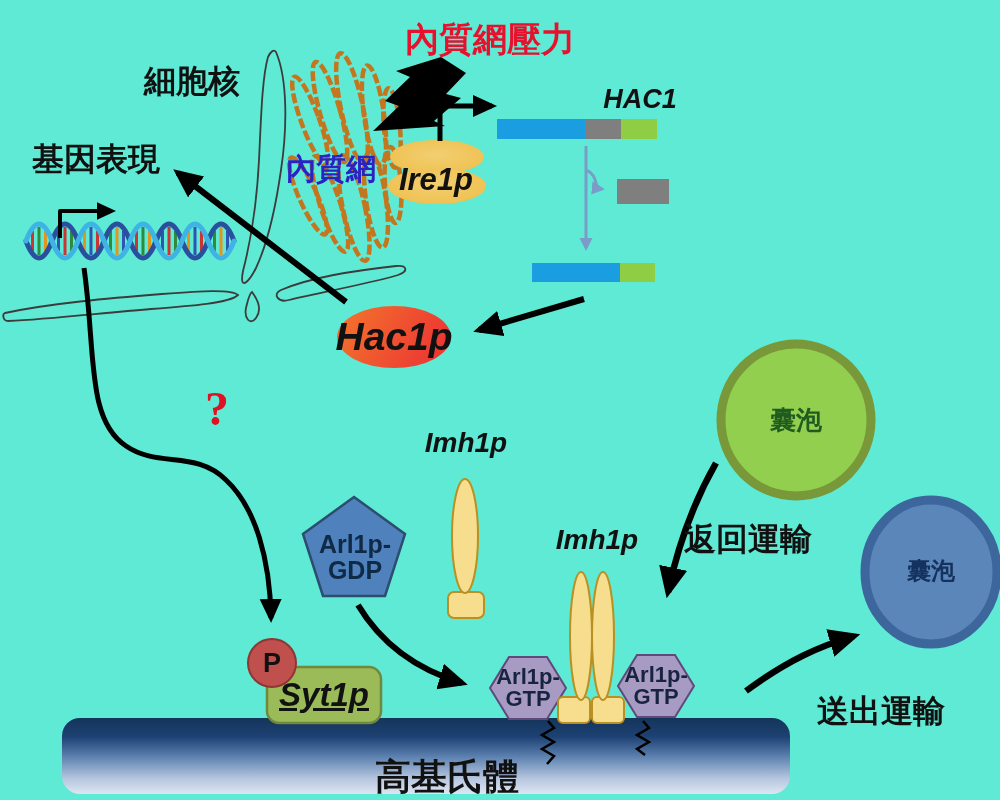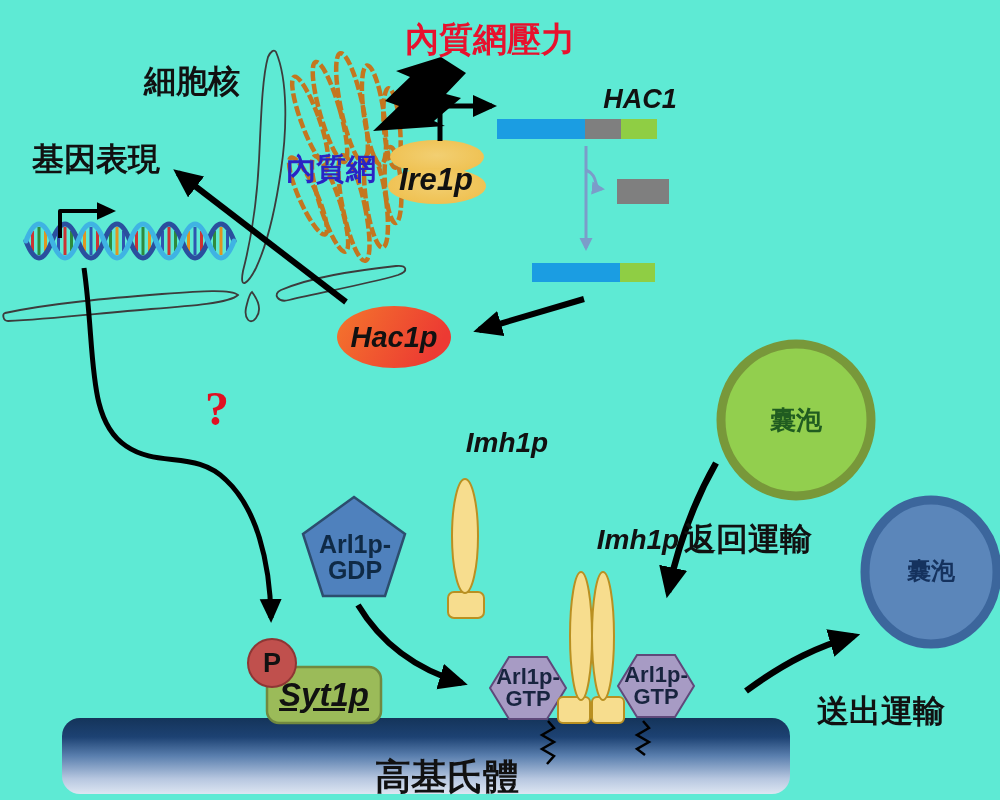--- a/index.html
+++ b/index.html
@@ -11,23 +11,23 @@
   .cjk{font-family:"Liberation Serif",serif;font-weight:bold;}
   .protein{font-family:"Liberation Sans",sans-serif;font-weight:bold;font-style:italic;}
   .er-stress{font-size:34px;color:#e8112d;}
   .nucleus-t{font-size:32px;}
   .gene-t{font-size:32px;}
   .er-t{font-size:30px;color:#2a23c4;}
   .ire1p-t{font-size:31px;}
   .hac1-t{font-size:27px;}
   .hac1s-t{font-size:26px;font-family:"Liberation Sans",sans-serif;font-weight:bold;font-style:italic;}
   .hac1s-t sup{font-size:15px;}
-  .hac1p-t{font-size:29px;}
+  .hac1p-t{font-size:39px;}
   .q-t{font-size:48px;font-weight:bold;color:#e01122;font-family:"Liberation Serif",serif;}
-  .imh1p-t{font-size:28px;margin-left:41px;}
+  .imh1p-t{font-size:28px;}
   .penta-t,.hexa-t{font-size:22px;font-weight:bold;font-style:normal;color:#18243f;
        line-height:1.02;font-family:"Liberation Sans",sans-serif;}
   .penta-t{font-size:25px;color:#0f2a46;}
   .syt1p-t{font-size:33px;text-decoration:underline;}
   .p-t{font-size:27px;font-weight:bold;font-style:normal;}
   .ves-g{font-size:26px;color:#205c20;}
   .ves-b{font-size:24px;color:#15325e;}
   .transport-t{font-size:32px;}
   .golgi-t{font-size:36px;}
 </style>

